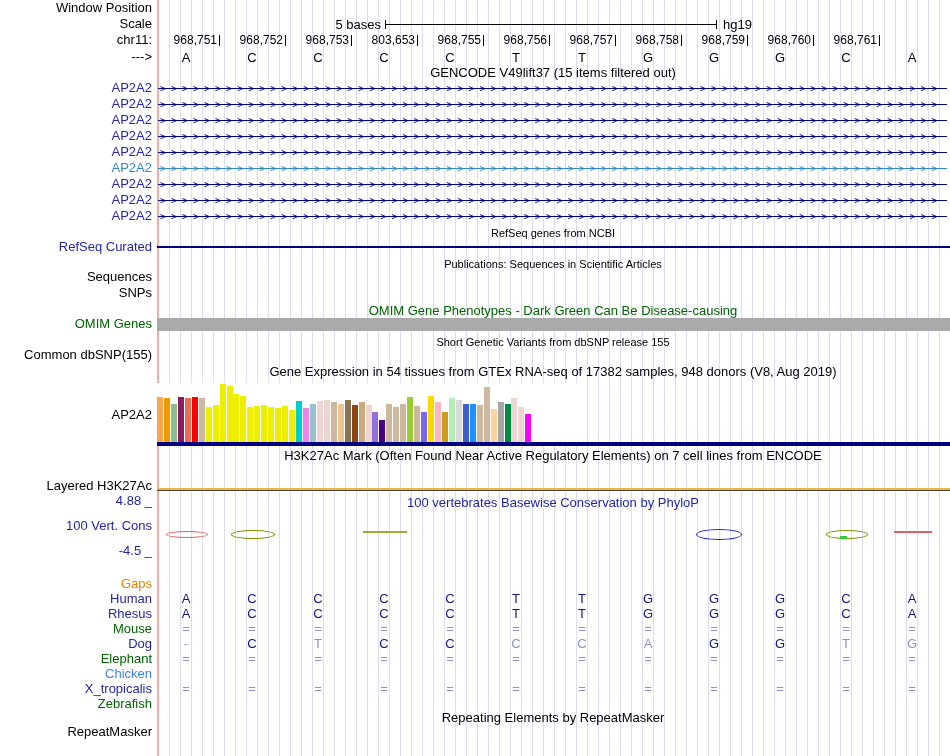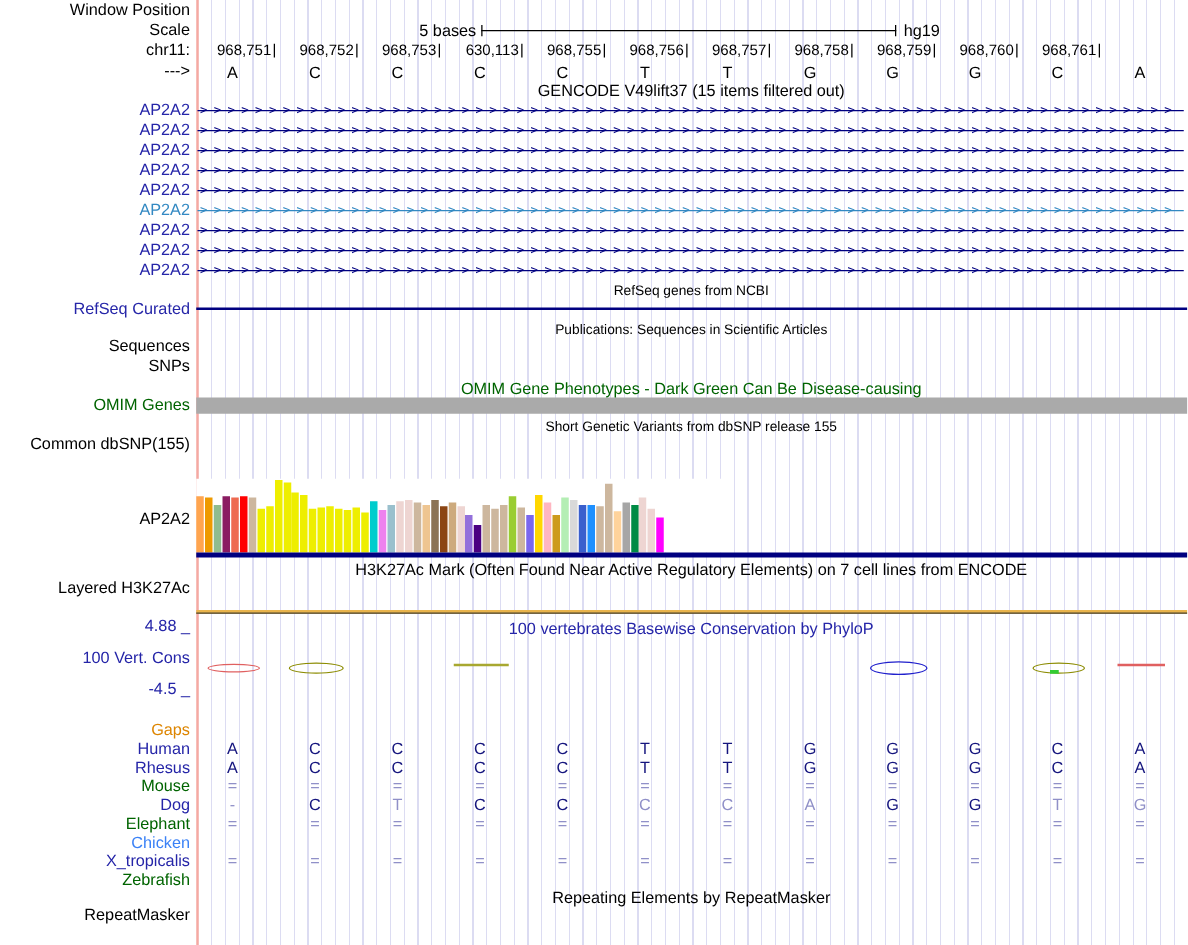--- a/index.html
+++ b/index.html
@@ -55,21 +55,21 @@
   <div class="scale-asm">hg19</div>
 
   <div class="lbl" style="top:33px">chr11:</div>
   <div id="ruler">
       <div class="ruler-num" style="left:159px">968,751</div>
       <div class="ruler-tick" style="left:219px"></div>
       <div class="ruler-num" style="left:225px">968,752</div>
       <div class="ruler-tick" style="left:285px"></div>
       <div class="ruler-num" style="left:291px">968,753</div>
       <div class="ruler-tick" style="left:351px"></div>
-      <div class="ruler-num" style="left:357px">630,113</div>
+      <div class="ruler-num" style="left:357px">803,653</div>
       <div class="ruler-tick" style="left:417px"></div>
       <div class="ruler-num" style="left:423px">968,755</div>
       <div class="ruler-tick" style="left:483px"></div>
       <div class="ruler-num" style="left:489px">968,756</div>
       <div class="ruler-tick" style="left:549px"></div>
       <div class="ruler-num" style="left:555px">968,757</div>
       <div class="ruler-tick" style="left:615px"></div>
       <div class="ruler-num" style="left:621px">968,758</div>
       <div class="ruler-tick" style="left:681px"></div>
       <div class="ruler-num" style="left:687px">968,759</div>
@@ -155,20 +155,21 @@
   <div class="lbl" style="top:270px">Sequences</div>
   <div class="lbl" style="top:286px">SNPs</div>
 
   <div class="ctitle green" style="top:304px">OMIM Gene Phenotypes - Dark Green Can Be Disease-causing</div>
   <div class="lbl green" style="top:317px">OMIM Genes</div>
   <div id="omim-bar"></div>
 
   <div class="ctitle small" style="top:335px">Short Genetic Variants from dbSNP release 155</div>
   <div class="lbl" style="top:348px">Common dbSNP(155)</div>
 
+  <div class="ctitle" style="top:365px">Gene Expression in 54 tissues from GTEx RNA-seq of 17382 samples, 948 donors (V8, Aug 2019)</div>
   <div class="lbl" style="top:408px">AP2A2</div>
   <div id="gtex-bg"></div>
   <div id="gtex-bars">
       <div class="gtex-bar" style="left:157px;top:397px;height:45px;background:#FFA54F"></div>
       <div class="gtex-bar" style="left:164px;top:398px;height:44px;background:#EE9A00"></div>
       <div class="gtex-bar" style="left:171px;top:404px;height:38px;background:#8FBC8F"></div>
       <div class="gtex-bar" style="left:178px;top:397px;height:45px;background:#8B1C62"></div>
       <div class="gtex-bar" style="left:185px;top:398px;height:44px;background:#EE6A50"></div>
       <div class="gtex-bar" style="left:192px;top:397px;height:45px;background:#FF0000"></div>
       <div class="gtex-bar" style="left:199px;top:398px;height:44px;background:#CDB79E"></div>
@@ -216,21 +217,21 @@
       <div class="gtex-bar" style="left:491px;top:409px;height:33px;background:#FFD39B"></div>
       <div class="gtex-bar" style="left:498px;top:402px;height:40px;background:#A6A6A6"></div>
       <div class="gtex-bar" style="left:505px;top:404px;height:38px;background:#008B45"></div>
       <div class="gtex-bar" style="left:511px;top:398px;height:44px;background:#EED5D2"></div>
       <div class="gtex-bar" style="left:518px;top:407px;height:35px;background:#EED5D2"></div>
       <div class="gtex-bar" style="left:525px;top:414px;height:28px;background:#FF00FF"></div>
     </div>
   <div class="hline" style="top:442px;height:4px;background:#000080"></div>
 
   <div class="ctitle" style="top:449px">H3K27Ac Mark (Often Found Near Active Regulatory Elements) on 7 cell lines from ENCODE</div>
-  <div class="lbl" style="top:463px">Layered H3K27Ac</div>
+  <div class="lbl" style="top:479px">Layered H3K27Ac</div>
   <div class="hline" style="top:488px;height:2px;background:#E9B44C;border-bottom:1px solid #4A4430"></div>
 
   <div class="lbl blue" style="top:494px">4.88 _</div>
   <div class="ctitle blue" style="top:496px">100 vertebrates Basewise Conservation by PhyloP</div>
   <div class="lbl blue" style="top:519px">100 Vert. Cons</div>
   <div class="lbl blue" style="top:544px">-4.5 _</div>
   <div id="phylop-marks">
       <div class="phy-mark" style="left:166px;top:530.5px;width:40px;height:5px;border:1.5px solid #E06060;border-radius:50%"></div>
       <div class="phy-mark" style="left:231px;top:529.5px;width:42px;height:7px;border:1.5px solid #8B8B00;border-radius:50%"></div>
       <div class="phy-mark" style="left:363px;top:531px;width:44px;height:2px;background:#A8A830"></div>

